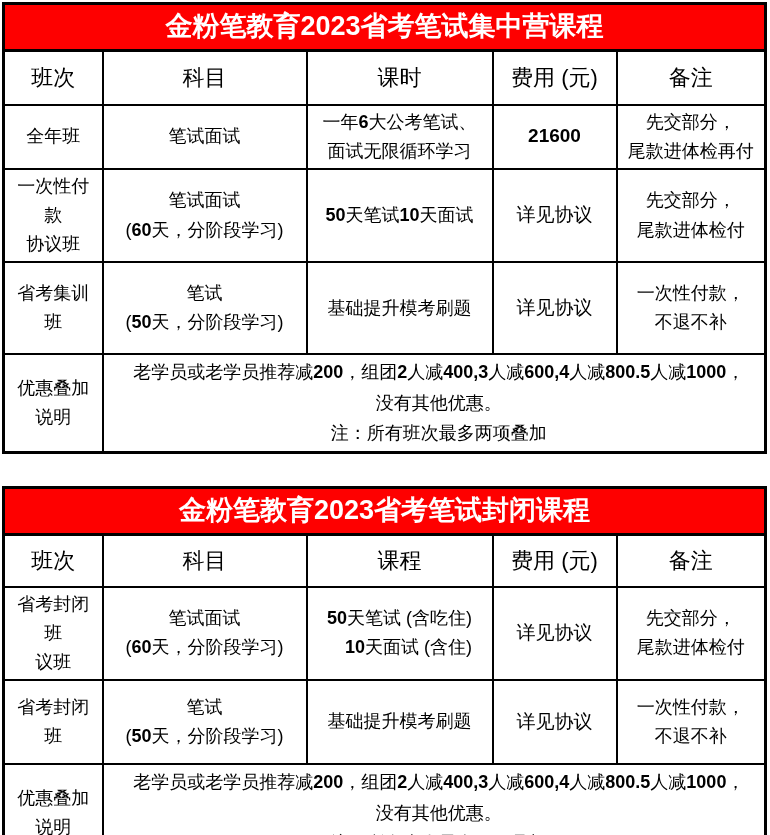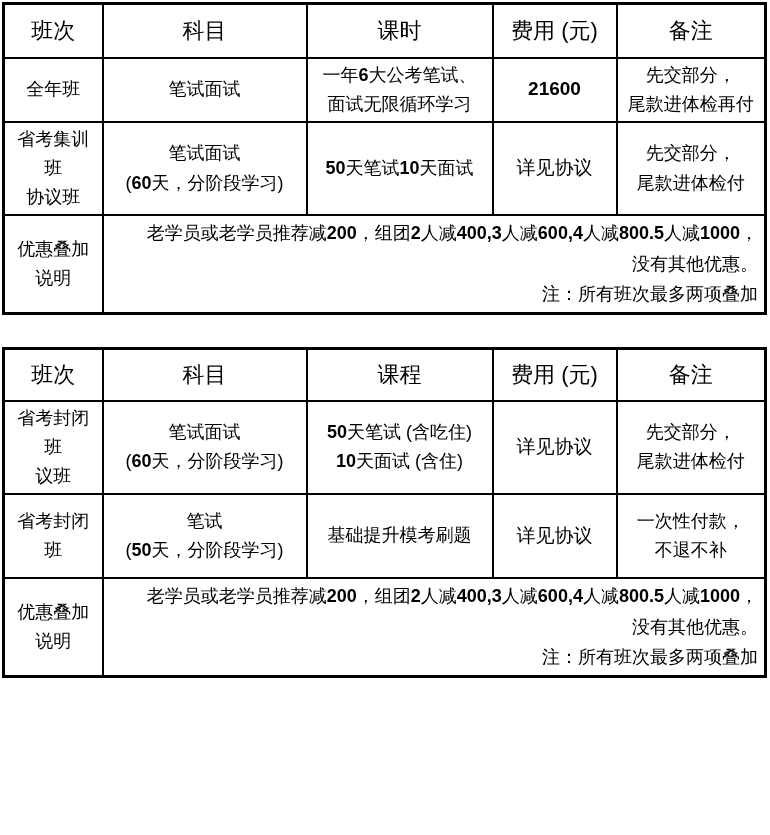--- a/index.html
+++ b/index.html
@@ -42,90 +42,105 @@
     font-size: 27px;
     font-weight: bold;
     height: 40px;
     line-height: 1.1;
     border-bottom-width: 3px;
     white-space: nowrap;
   }
   td.header-cell { font-size: 22px; }
   td.fee-cell { font-size: 19px; }
   td.discount-text-cell {
-    text-align: right;
+    text-align: center;
     padding-left: 16px;
     padding-right: 6px;
     line-height: 1.7;
   }
   .inner-left {
     display: inline-block;
-    text-align: center;
+    text-align: right;
   }
   b { font-weight: bold; }
 </style>
 </head>
 <body>
 
 <div class="page">
 
   <table class="course-table first">
     <colgroup>
       <col style="width:99px">
         <col style="width:204px">
         <col style="width:186px">
         <col style="width:124px">
         <col style="width:149px">
     </colgroup>
     <tbody>
+        <tr style="height:44px">
+      <td class="title-cell" colspan="5">金粉笔教育2023省考笔试集中营课程</td>
+    </tr>
     <tr style="height:54px">
       <td class="header-cell">班次</td>
       <td class="header-cell">科目</td>
       <td class="header-cell">课时</td>
       <td class="header-cell">费用 (元)</td>
       <td class="header-cell">备注</td>
     </tr>
     <tr style="height:64px">
       <td>全年班</td>
       <td>笔试面试</td>
       <td>一年<b>6</b>大公考笔试、
 面试无限循环学习</td>
       <td class="fee-cell"><b>21600</b></td>
       <td>先交部分，
 尾款进体检再付</td>
     </tr>
     <tr style="height:90px">
-      <td>省考集训班
+      <td>一次性付款
 协议班</td>
       <td>笔试面试
 (<b>60</b>天，分阶段学习)</td>
       <td><b>50</b>天笔试<b>10</b>天面试</td>
       <td class="fee-cell">详见协议</td>
       <td>先交部分，
 尾款进体检付</td>
+    </tr>
+    <tr style="height:92px">
+      <td>省考集训班</td>
+      <td>笔试
+(<b>50</b>天，分阶段学习)</td>
+      <td>基础提升模考刷题</td>
+      <td class="fee-cell">详见协议</td>
+      <td>一次性付款，
+不退不补</td>
     </tr>
     <tr style="height:94px">
       <td>优惠叠加
 说明</td>
       <td class="discount-text-cell" colspan="4">老学员或老学员推荐减<b>200</b>，组团<b>2</b>人减<b>400,3</b>人减<b>600,4</b>人减<b>800.5</b>人减<b>1000</b>，
 没有其他优惠。
 注：所有班次最多两项叠加</td>
     </tr>
   </tbody>
     </table>
 
   <table class="course-table second">
     <colgroup>
       <col style="width:99px">
         <col style="width:204px">
         <col style="width:186px">
         <col style="width:124px">
         <col style="width:149px">
     </colgroup>
     <tbody>
+        <tr style="height:44px">
+      <td class="title-cell" colspan="5">金粉笔教育2023省考笔试封闭课程</td>
+    </tr>
     <tr style="height:52px">
       <td class="header-cell">班次</td>
       <td class="header-cell">科目</td>
       <td class="header-cell">课程</td>
       <td class="header-cell">费用 (元)</td>
       <td class="header-cell">备注</td>
     </tr>
     <tr style="height:80px">
       <td>省考封闭班
 议班</td>

